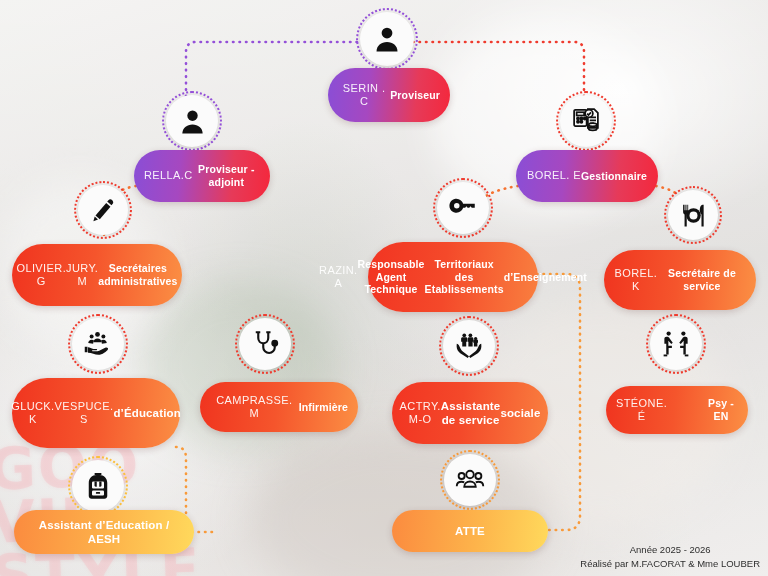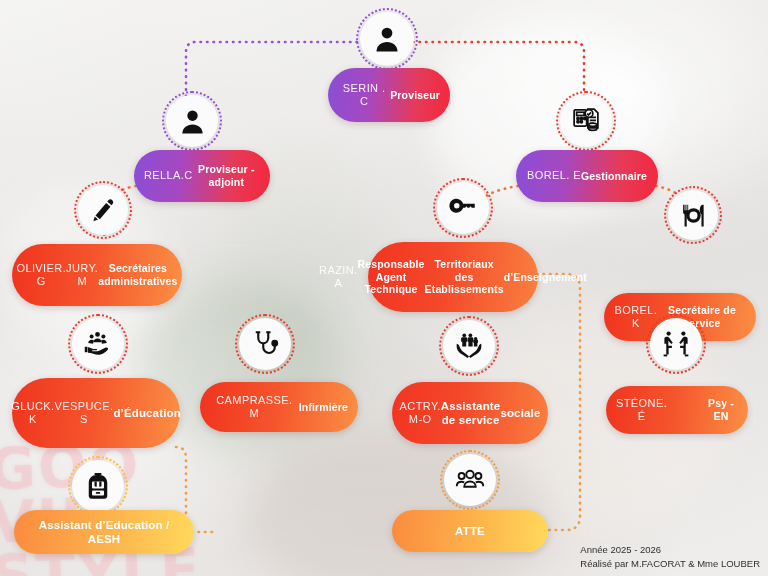--- a/index.html
+++ b/index.html
@@ -83,21 +83,21 @@
     border: 2.5px dotted #ef3b2e;
   }
   .badge.dot-violet::after { border-color: #9450d8; }
   .badge.dot-orange::after { border-color: #f89a3a; }
   .badge.dot-amber::after  { border-color: #fbbf3c; }
   .badge svg { display: block; }
 
   
   #footer {
     position: absolute; right: 8px; bottom: 6px;
-    text-align: left;
+    text-align: center;
     font-size: 9.5px; line-height: 1.42;
     color: #2e2e2e;
     font-family: "Liberation Sans", sans-serif;
   }
 </style>
 </head>
 <body>
 
 <div id="stage">
 
@@ -217,21 +217,21 @@
 
   <div class="node">
     <div class="badge" style="left:668px; top:190px; width:50px; height:50px;">
       <svg width="29" height="29" viewBox="0 0 24 24" fill="#111">
         <circle cx="12" cy="12" r="6"></circle>
         <circle cx="12" cy="12" r="3.3" fill="#fbfbfb"></circle>
         <path d="M3.4 3v6.2c0 .9.5 1.6 1.2 1.9V21h1.8v-9.9c.7-.3 1.2-1 1.2-1.9V3H6.9v4.6h-.7V3H5.3v4.6h-.7V3z"></path>
         <path d="M19.4 3c-1.2 0-2.2 1.9-2.2 4.3 0 1.8.6 3.3 1.4 3.9V21h1.8V3z"></path>
       </svg>
     </div>
-    <div class="pill grad-red" style="left:604px; top:250px; width:152px; height:48px;margin-top:43px;">
+    <div class="pill grad-red" style="left:604px; top:250px; width:152px; height:60px;">
       <div class="pname">BOREL. K</div>
       <div class="prole">Secrétaire de service</div>
     </div>
   </div>
 
   <div class="node">
     <div class="badge" style="left:72px; top:318px; width:52px; height:52px;">
       <svg width="30" height="30" viewBox="0 0 24 24" fill="#111">
         <circle cx="11.6" cy="4.3" r="1.9"></circle>
         <path d="M8.4 10.6c0-1.9 1.4-3.1 3.2-3.1s3.2 1.2 3.2 3.1z"></path>

